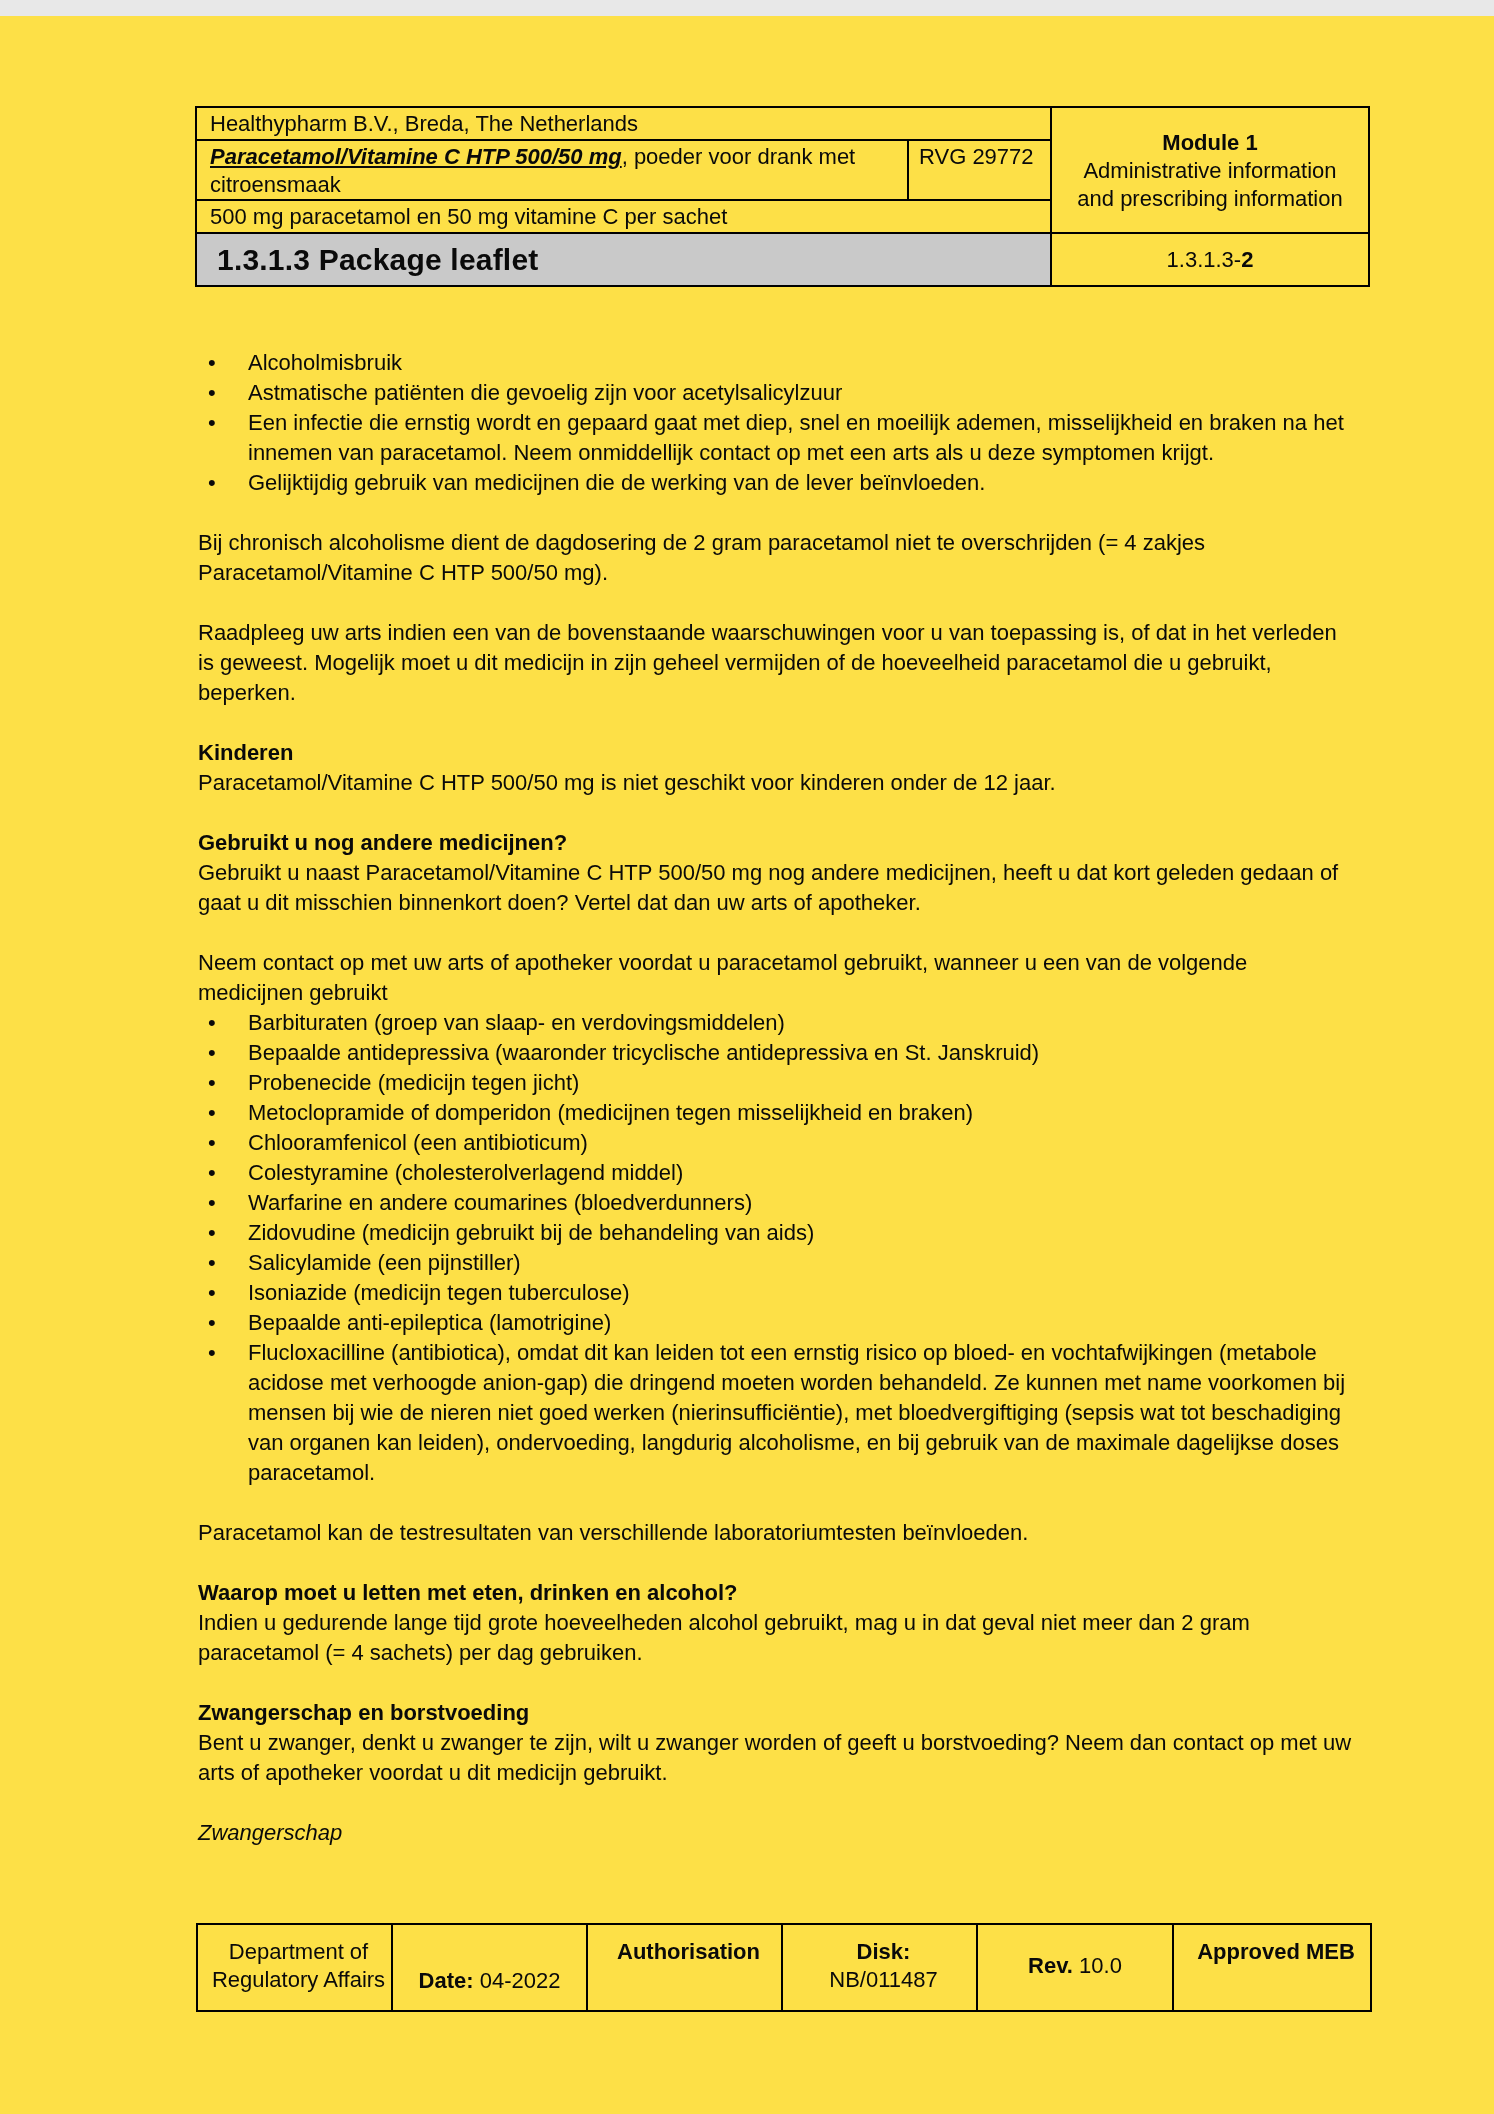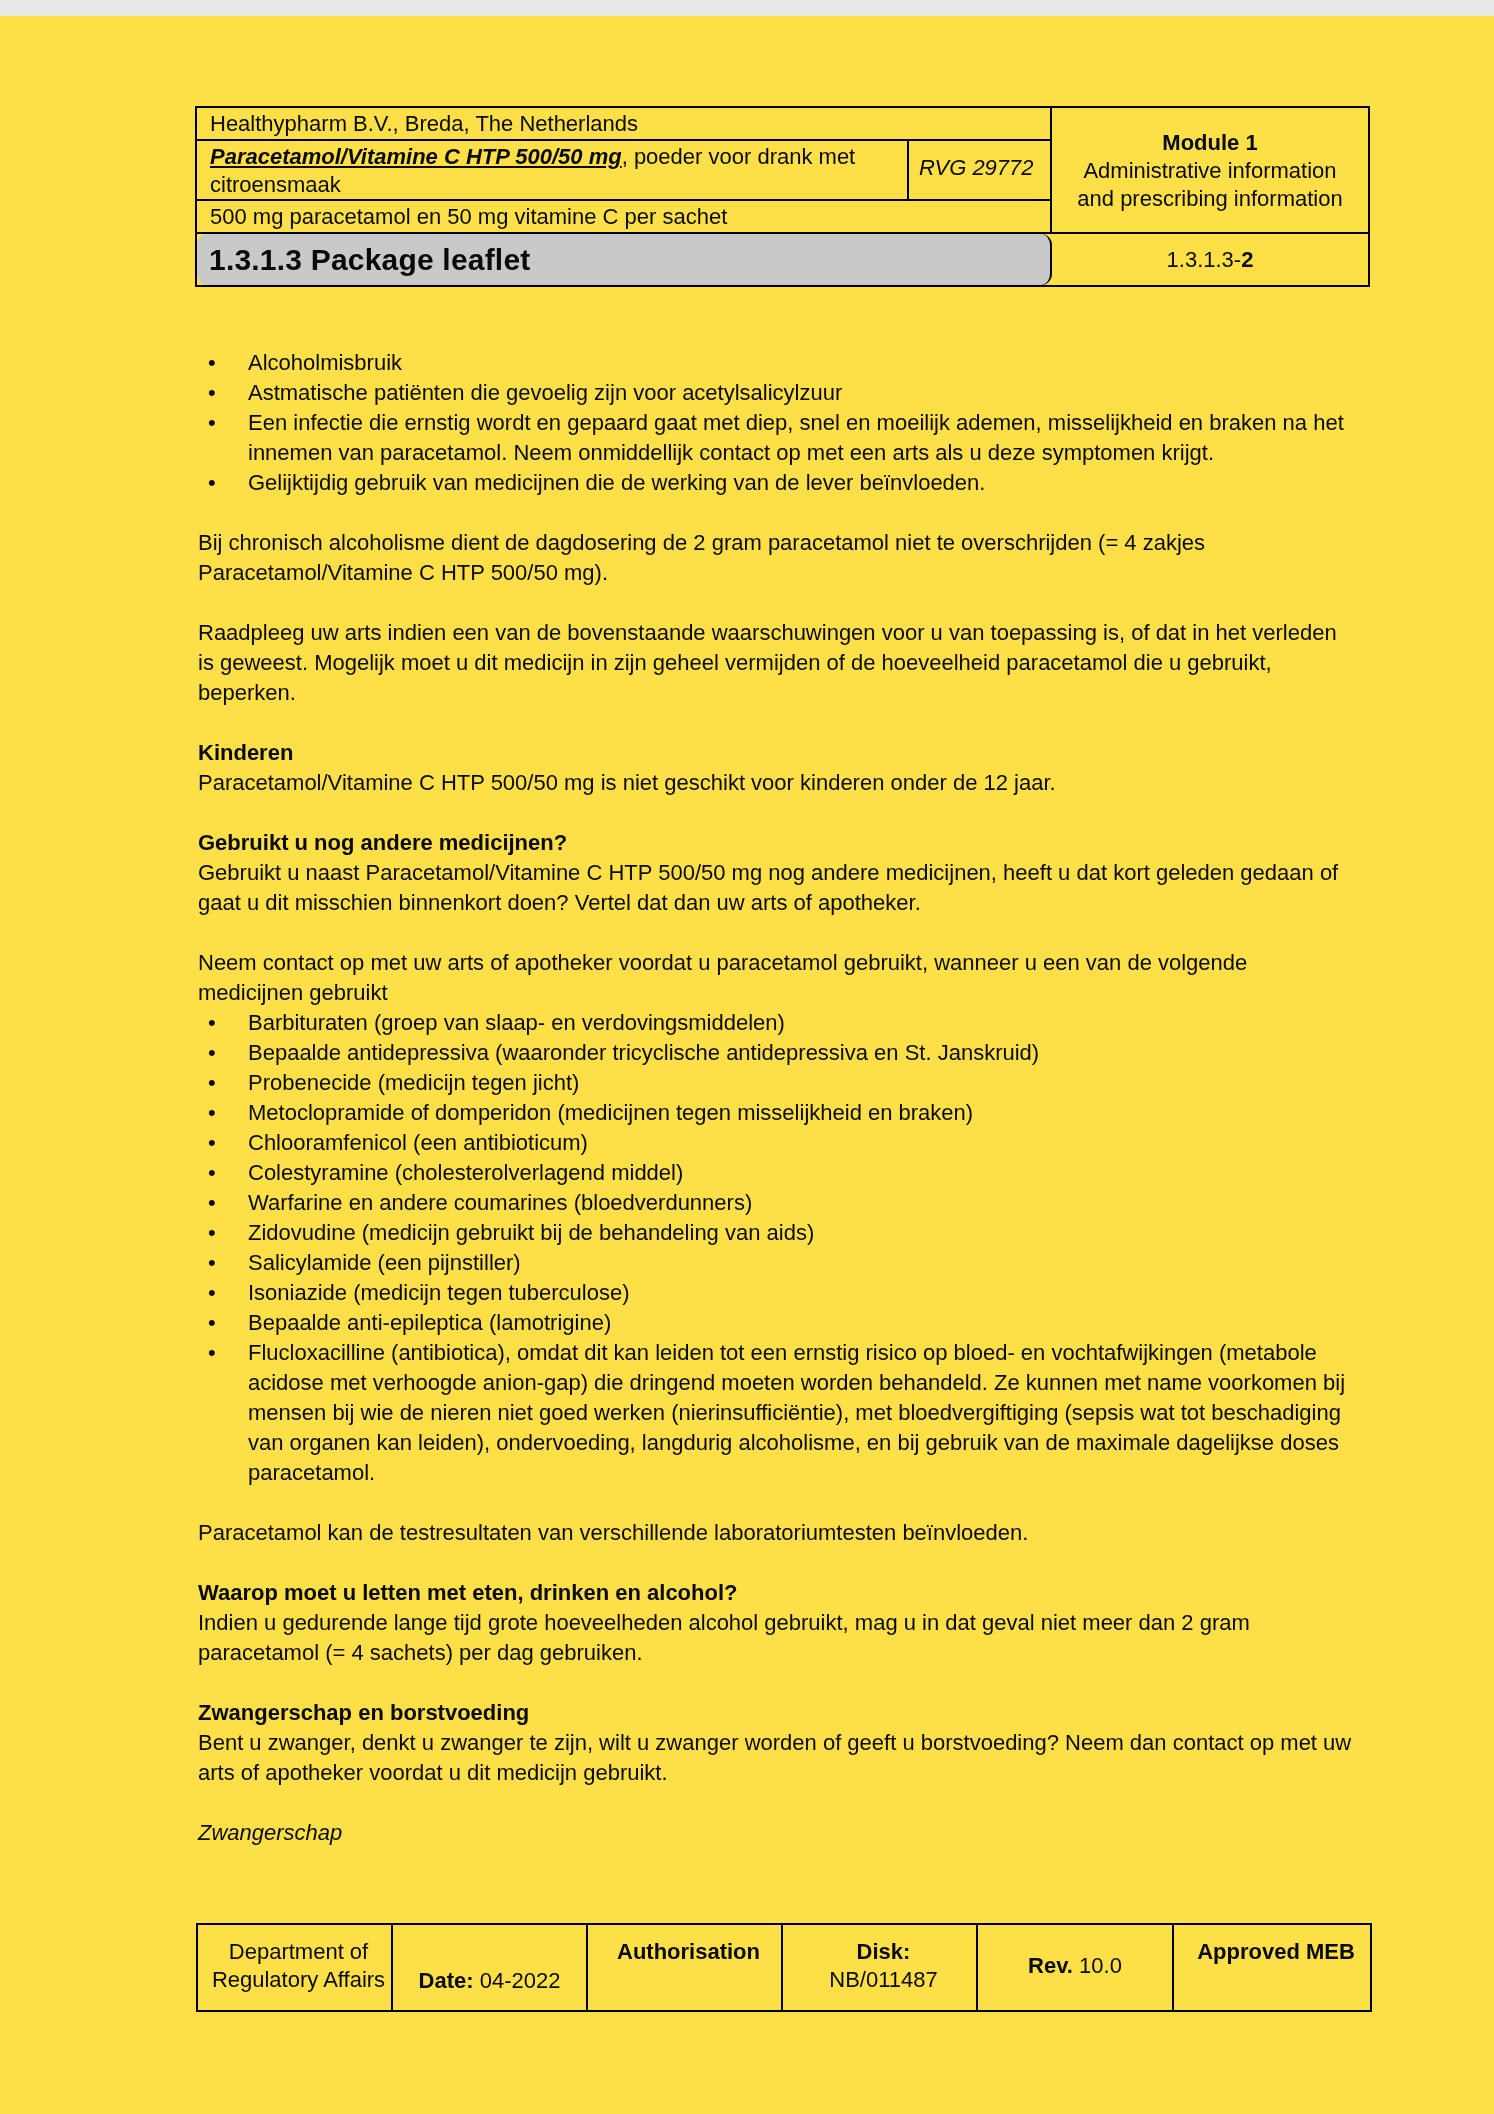--- a/index.html
+++ b/index.html
@@ -19,29 +19,29 @@
     grid-template-columns:712px 143px 1fr;
     grid-template-rows:33px 60px 33px 51px;
     border:2px solid #000;
     box-sizing:border-box;
     font-size:22px;
   }
   .header-table .cell{box-sizing:border-box;}
   .cell-company{grid-column:1/3;grid-row:1;border-right:2px solid #000;border-bottom:2px solid #000;display:flex;align-items:center;padding:0 13px;}
   .cell-product{grid-column:1;grid-row:2;border-right:2px solid #000;border-bottom:2px solid #000;padding:2px 13px;line-height:28px;}
   .cell-product .pname{font-weight:bold;font-style:italic;text-decoration:underline;}
-  .cell-rvg{grid-column:2;grid-row:2;border-right:2px solid #000;border-bottom:2px solid #000;padding:14px 10px;font-style:italic;}
+  .cell-rvg{grid-column:2;grid-row:2;border-right:2px solid #000;border-bottom:2px solid #000;padding:3px 10px;}
   .cell-module{grid-column:3;grid-row:1/4;border-bottom:2px solid #000;text-align:center;padding-top:21px;line-height:28px;}
   .cell-module .mtitle{font-weight:bold;}
   .cell-comp{grid-column:1/3;grid-row:3;border-right:2px solid #000;border-bottom:2px solid #000;display:flex;align-items:center;padding:0 13px;}
   .cell-graybar{
     grid-column:1/3;grid-row:4;border-right:2px solid #000;
     background:#c9c9c9;
-    display:flex;align-items:center;padding:0 12px;
-    font-weight:bold;font-size:30px;letter-spacing:0.2px;border-radius:11px;
+    display:flex;align-items:center;padding:0 20px;
+    font-weight:bold;font-size:30px;letter-spacing:0.2px;
   }
   .cell-pageref{grid-column:3;grid-row:4;display:flex;align-items:center;justify-content:center;}
   .b{font-weight:bold;}
   
   .body{
     position:absolute;left:198px;top:332px;width:1160px;
     font-size:22px;line-height:30px;
   }
   .body p{margin:0 0 30px 0;}
   .body p.tight{margin-bottom:0;}

